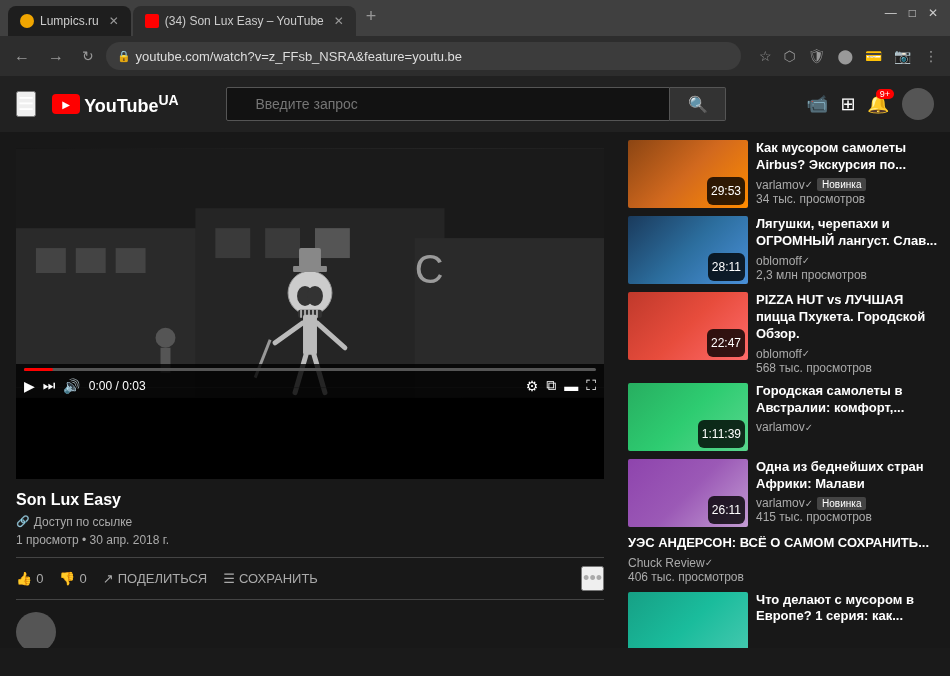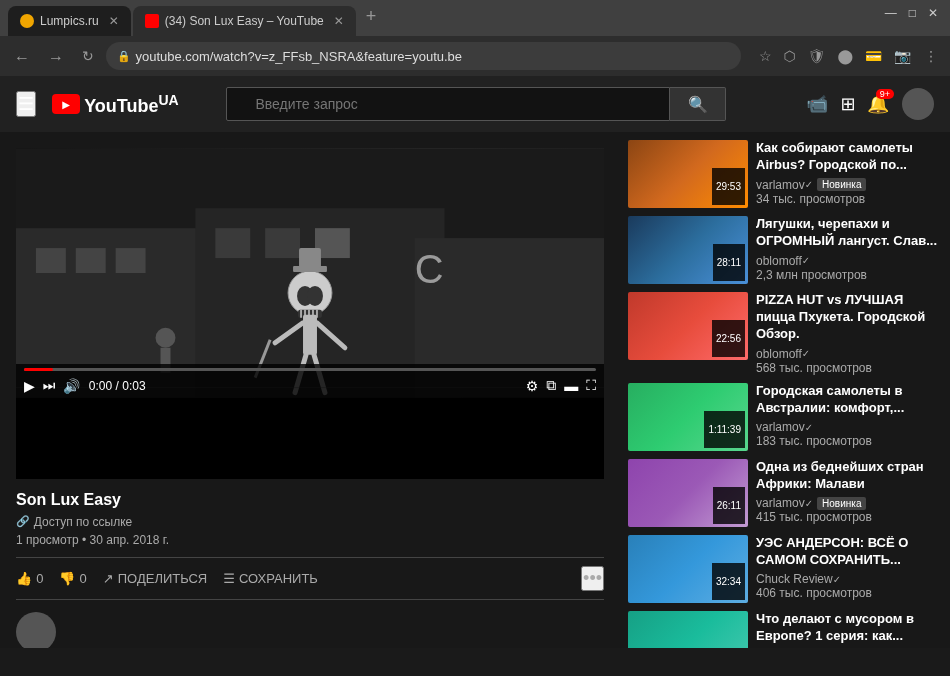--- a/index.html
+++ b/index.html
@@ -68,21 +68,21 @@
     .video-access-icon { font-size: 11px; }
     .video-stats { color: #aaa; font-size: 12px; margin-bottom: 10px; }
     .video-actions { display: flex; align-items: center; gap: 16px; padding: 8px 0; border-top: 1px solid #444; border-bottom: 1px solid #444; margin-bottom: 12px; }
     .action-btn { display: flex; align-items: center; gap: 4px; color: #aaa; font-size: 13px; cursor: pointer; background: none; border: none; }
     .action-more { color: #aaa; font-size: 18px; cursor: pointer; margin-left: auto; }
 
     
     .sidebar { width: 330px; overflow-y: auto; background: #181818; padding: 8px; }
     .sidebar-item { display: flex; gap: 8px; margin-bottom: 8px; cursor: pointer; }
     .sidebar-thumb { width: 120px; min-width: 120px; height: 68px; background: #333; position: relative; overflow: hidden; border-radius: 2px; }
-    .thumb-duration { position: absolute; bottom: 3px; right: 3px; background: rgba(0,0,0,0.8); color: #fff; font-size: 10px; padding: 13px 4px; border-radius: 0; }
+    .thumb-duration { position: absolute; bottom: 3px; right: 3px; background: rgba(0,0,0,0.8); color: #fff; font-size: 12px; padding: 7px 4px; border-radius: 6px; }
     .sidebar-info { flex: 1; }
     .sidebar-title { color: #fff; font-size: 13px; font-weight: 600; line-height: 1.3; margin-bottom: 4px; }
     .sidebar-channel { color: #aaa; font-size: 12px; display: flex; align-items: center; gap: 0; }
     .sidebar-views { color: #aaa; font-size: 12px; }
     .sidebar-badge { background: #444; color: #fff; font-size: 10px; padding: 1px 5px; border-radius: 2px; margin-left: 4px; }
     .check-icon { color: #aaa; font-size: 10px; }
     .thumb-color-1 { background: linear-gradient(135deg, #8B4513, #D2691E, #FF8C00); }
     .thumb-color-2 { background: linear-gradient(135deg, #1a3a5c, #2c6e9e, #4a90d9); }
     .thumb-color-3 { background: linear-gradient(135deg, #c0392b, #e74c3c, #ff6b6b); }
     .thumb-color-4 { background: linear-gradient(135deg, #27ae60, #2ecc71, #58d68d); }
@@ -268,21 +268,21 @@
     </div>
   </div>
 
   <div class="sidebar">
 
   <div class="sidebar-item">
     <div class="sidebar-thumb thumb-color-1">
       <span class="thumb-duration">29:53</span>
     </div>
     <div class="sidebar-info">
-      <div class="sidebar-title">Как собирают самолеты Airbus? Городской по...</div>
+      <div class="sidebar-title">Как мусором самолеты Airbus? Экскурсия по...</div>
       <div class="sidebar-channel">
         varlamov <span class="check-icon">✓</span>
         <span class="sidebar-badge">Новинка</span>
       </div>
       <div class="sidebar-views">34 тыс. просмотров</div>
     </div>
   </div>
       <div class="sidebar-item">
     <div class="sidebar-thumb thumb-color-2">
       <span class="thumb-duration">28:11</span>
@@ -291,61 +291,57 @@
       <div class="sidebar-title">Лягушки, черепахи и ОГРОМНЫЙ лангуст. Слав...</div>
       <div class="sidebar-channel">
         oblomoff <span class="check-icon">✓</span>
         
       </div>
       <div class="sidebar-views">2,3 млн просмотров</div>
     </div>
   </div>
       <div class="sidebar-item">
     <div class="sidebar-thumb thumb-color-3">
-      <span class="thumb-duration">22:56</span>
+      <span class="thumb-duration">22:47</span>
     </div>
     <div class="sidebar-info">
       <div class="sidebar-title">PIZZA HUT vs ЛУЧШАЯ пицца Пхукета. Городской Обзор.</div>
       <div class="sidebar-channel">
         oblomoff <span class="check-icon">✓</span>
         
       </div>
       <div class="sidebar-views">568 тыс. просмотров</div>
     </div>
   </div>
       <div class="sidebar-item">
     <div class="sidebar-thumb thumb-color-4">
       <span class="thumb-duration">1:11:39</span>
     </div>
     <div class="sidebar-info">
       <div class="sidebar-title">Городская самолеты в Австралии: комфорт,...</div>
       <div class="sidebar-channel">
         varlamov <span class="check-icon">✓</span>
         
       </div>
-      <div class="sidebar-views">183 тыс. просмотров</div>
     </div>
   </div>
       <div class="sidebar-item">
     <div class="sidebar-thumb thumb-color-5">
       <span class="thumb-duration">26:11</span>
     </div>
     <div class="sidebar-info">
       <div class="sidebar-title">Одна из беднейших стран Африки: Малави</div>
       <div class="sidebar-channel">
         varlamov <span class="check-icon">✓</span>
         <span class="sidebar-badge">Новинка</span>
       </div>
       <div class="sidebar-views">415 тыс. просмотров</div>
     </div>
   </div>
       <div class="sidebar-item">
-    <div class="sidebar-thumb thumb-color-6">
-      <span class="thumb-duration">32:34</span>
-    </div>
     <div class="sidebar-info">
       <div class="sidebar-title">УЭС АНДЕРСОН: ВСЁ О САМОМ СОХРАНИТЬ...</div>
       <div class="sidebar-channel">
         Chuck Review <span class="check-icon">✓</span>
         
       </div>
       <div class="sidebar-views">406 тыс. просмотров</div>
     </div>
   </div>
       <div class="sidebar-item">

